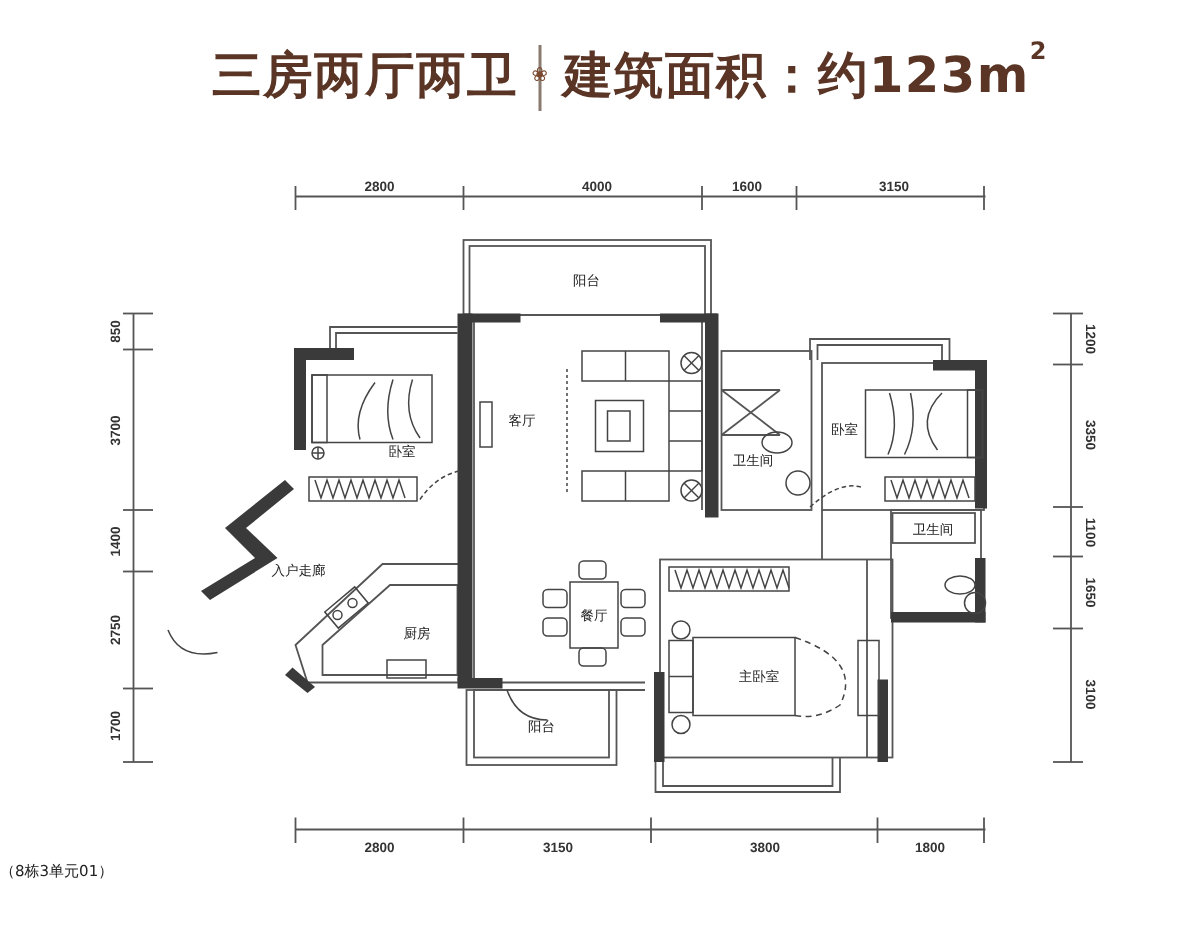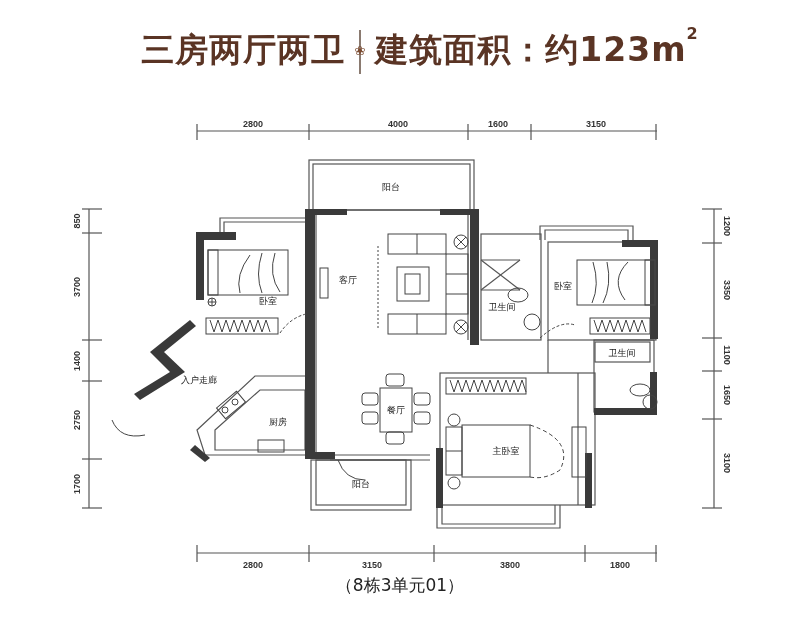--- a/index.html
+++ b/index.html
@@ -7,22 +7,22 @@
          font-family:"DejaVu Sans","Liberation Sans",sans-serif; }
   .title { position:absolute; top:28px; left:0; width:800px; text-align:center;
            font-size:33px; font-weight:bold; color:#5a3424; letter-spacing:1px; white-space:nowrap;padding-left:20px; }
   .title .sep { display:inline-block; width:30px; position:relative; vertical-align:middle; height:44px; }
   .title .sep .bar { position:absolute; left:14px; top:0; width:2px; height:44px; background:#8a7a70; }
   .title .sep .orn { position:absolute; left:7px; top:15px; width:16px; height:12px; color:#7a4a30; font-size:13px; line-height:12px; text-align:center; }
   .title sup { font-size:16px; vertical-align:top; position:relative; top:-4px; }
   svg { position:absolute; left:0; top:0; }
   .dim { font-family:"Liberation Sans","DejaVu Sans",sans-serif; font-size:9px; font-weight:bold; fill:#333; }
   .room { font-family:"DejaVu Sans",sans-serif; font-size:9px; fill:#222; }
-  .unit { position:absolute; top:574px; left:0; width:800px; text-align:center;
-          font-size:17px; color:#222; }
+  .unit { position:absolute; top:574px; left:0; width:800px; 
+          font-size:10px; color:#222; }
 </style>
 </head>
 <body>
 
 <div class="title">
   <span>三房两厅两卫</span><span class="sep"><span class="bar"></span><span class="orn">❀</span></span><span>建筑面积：约123m</span><sup>2</sup>
 </div>
 
 <svg width="800" height="627" viewBox="0 0 800 627">
 

